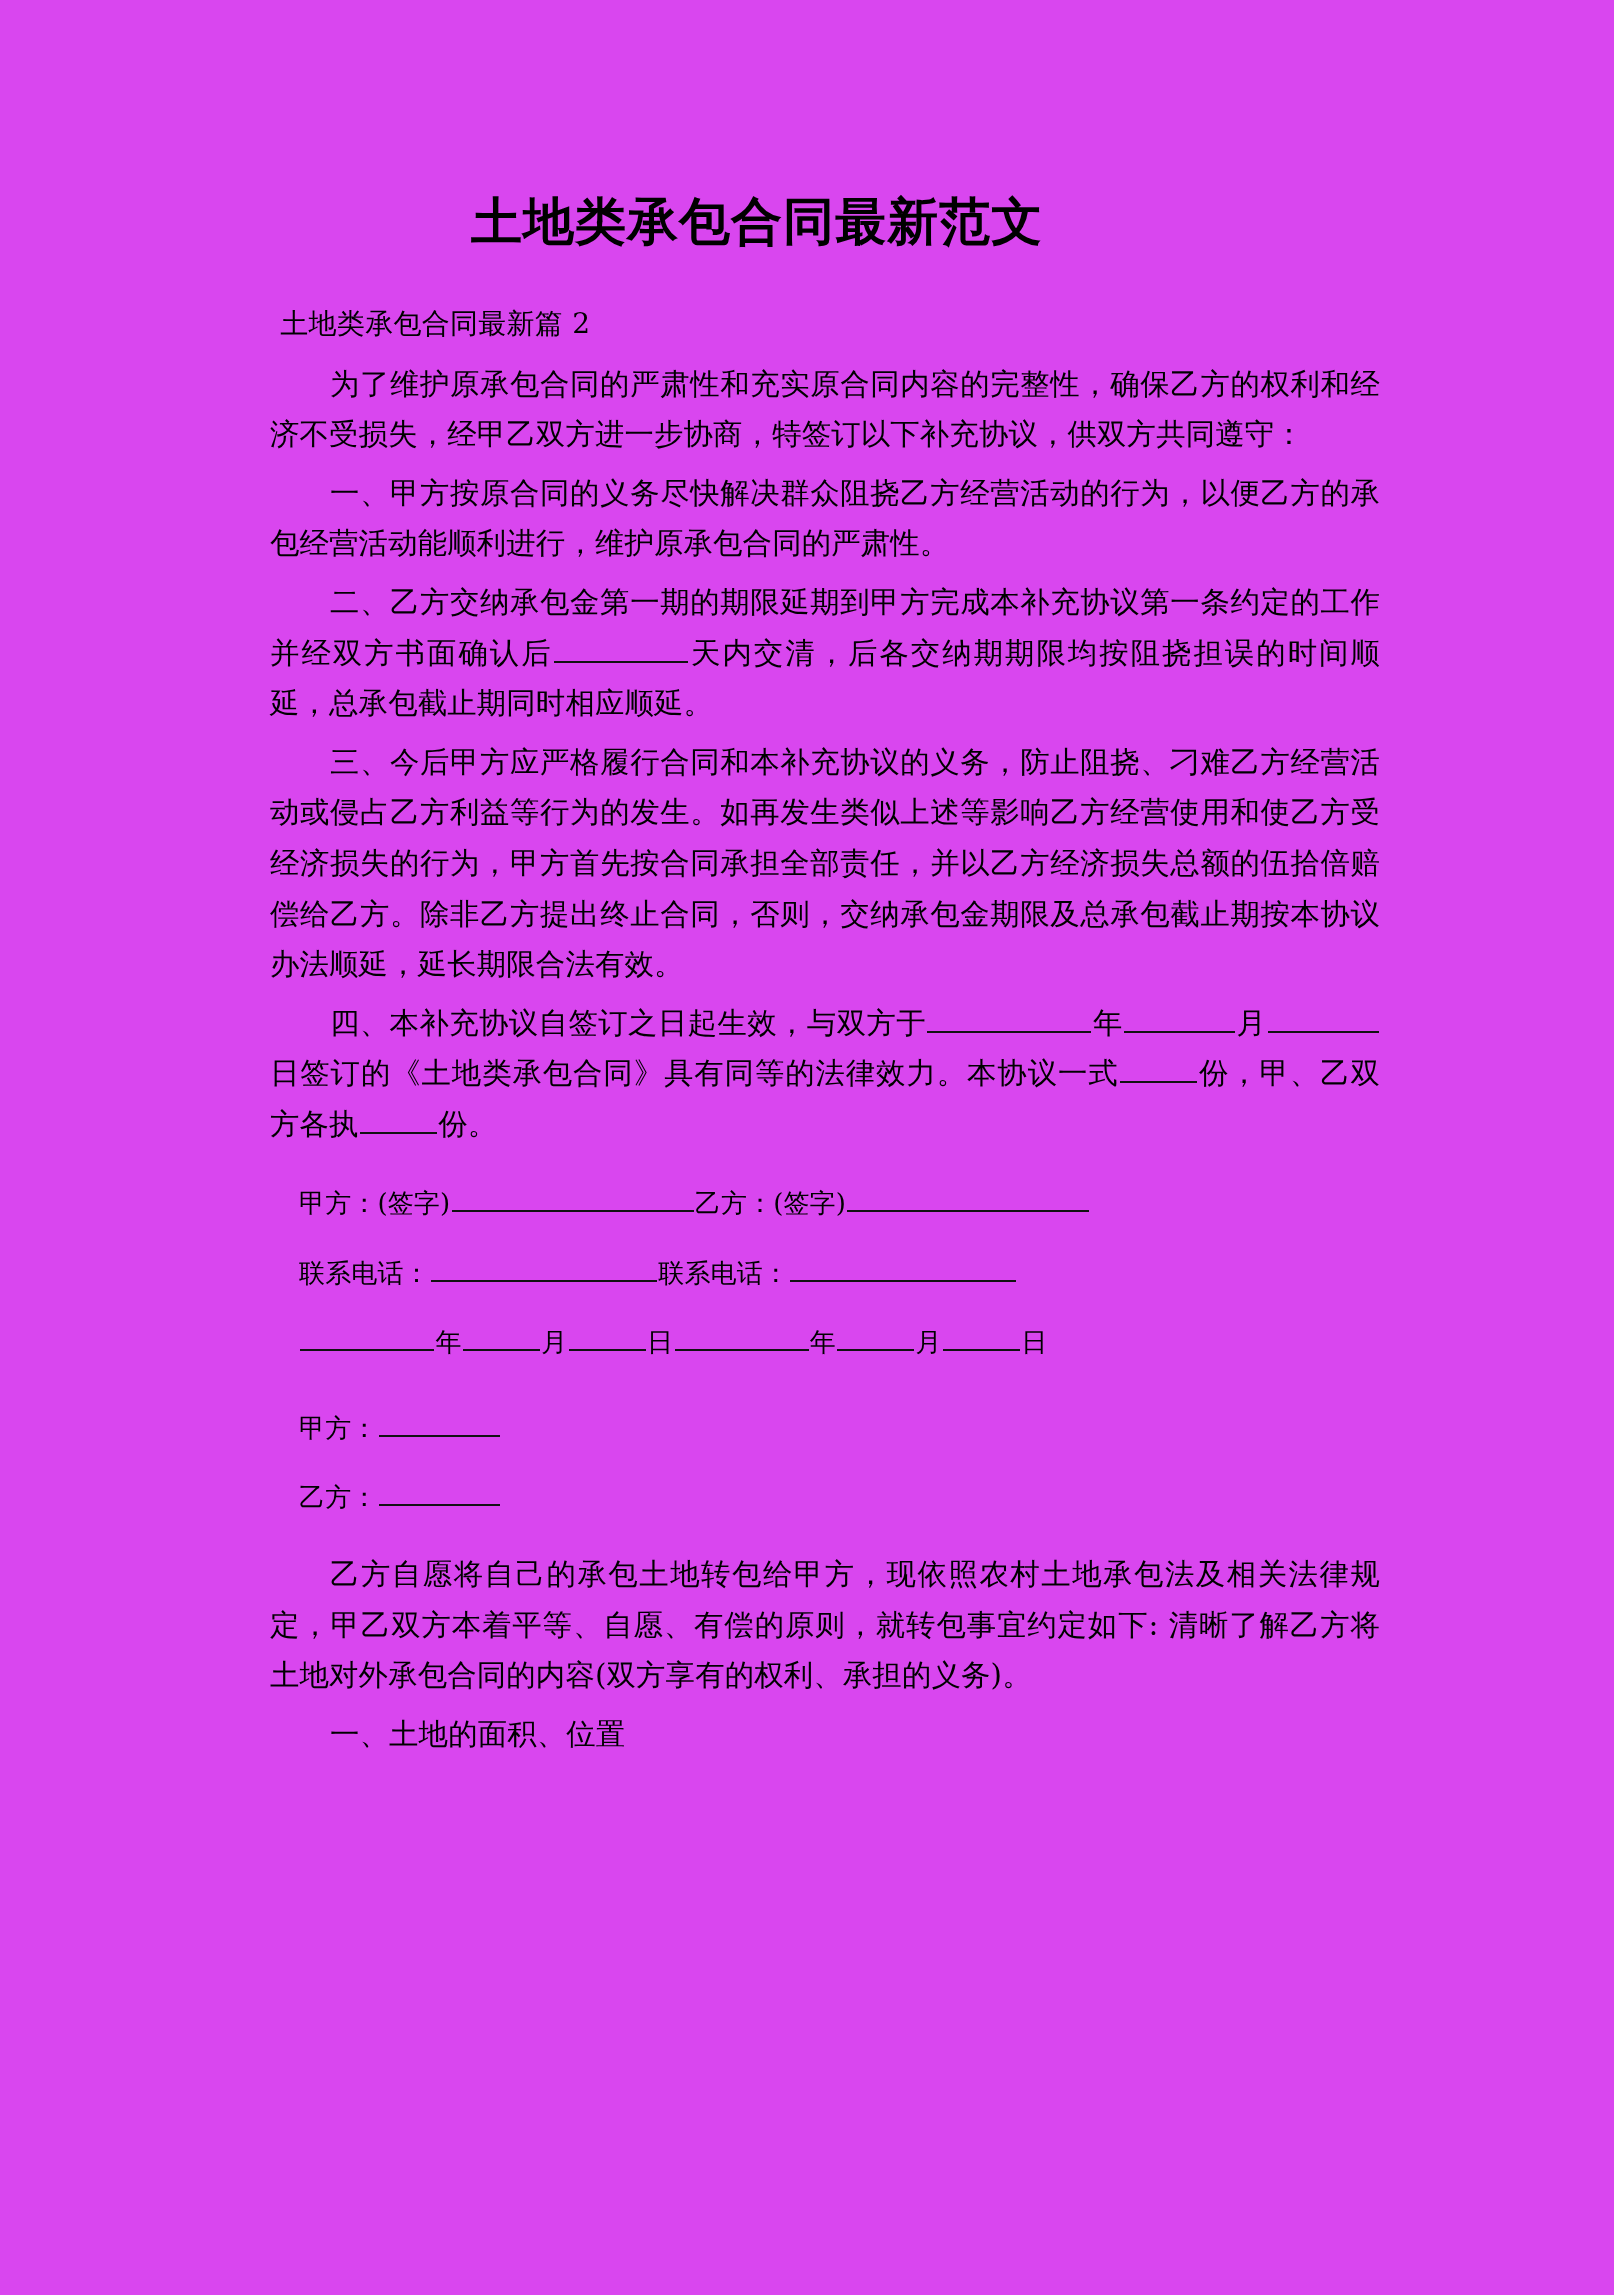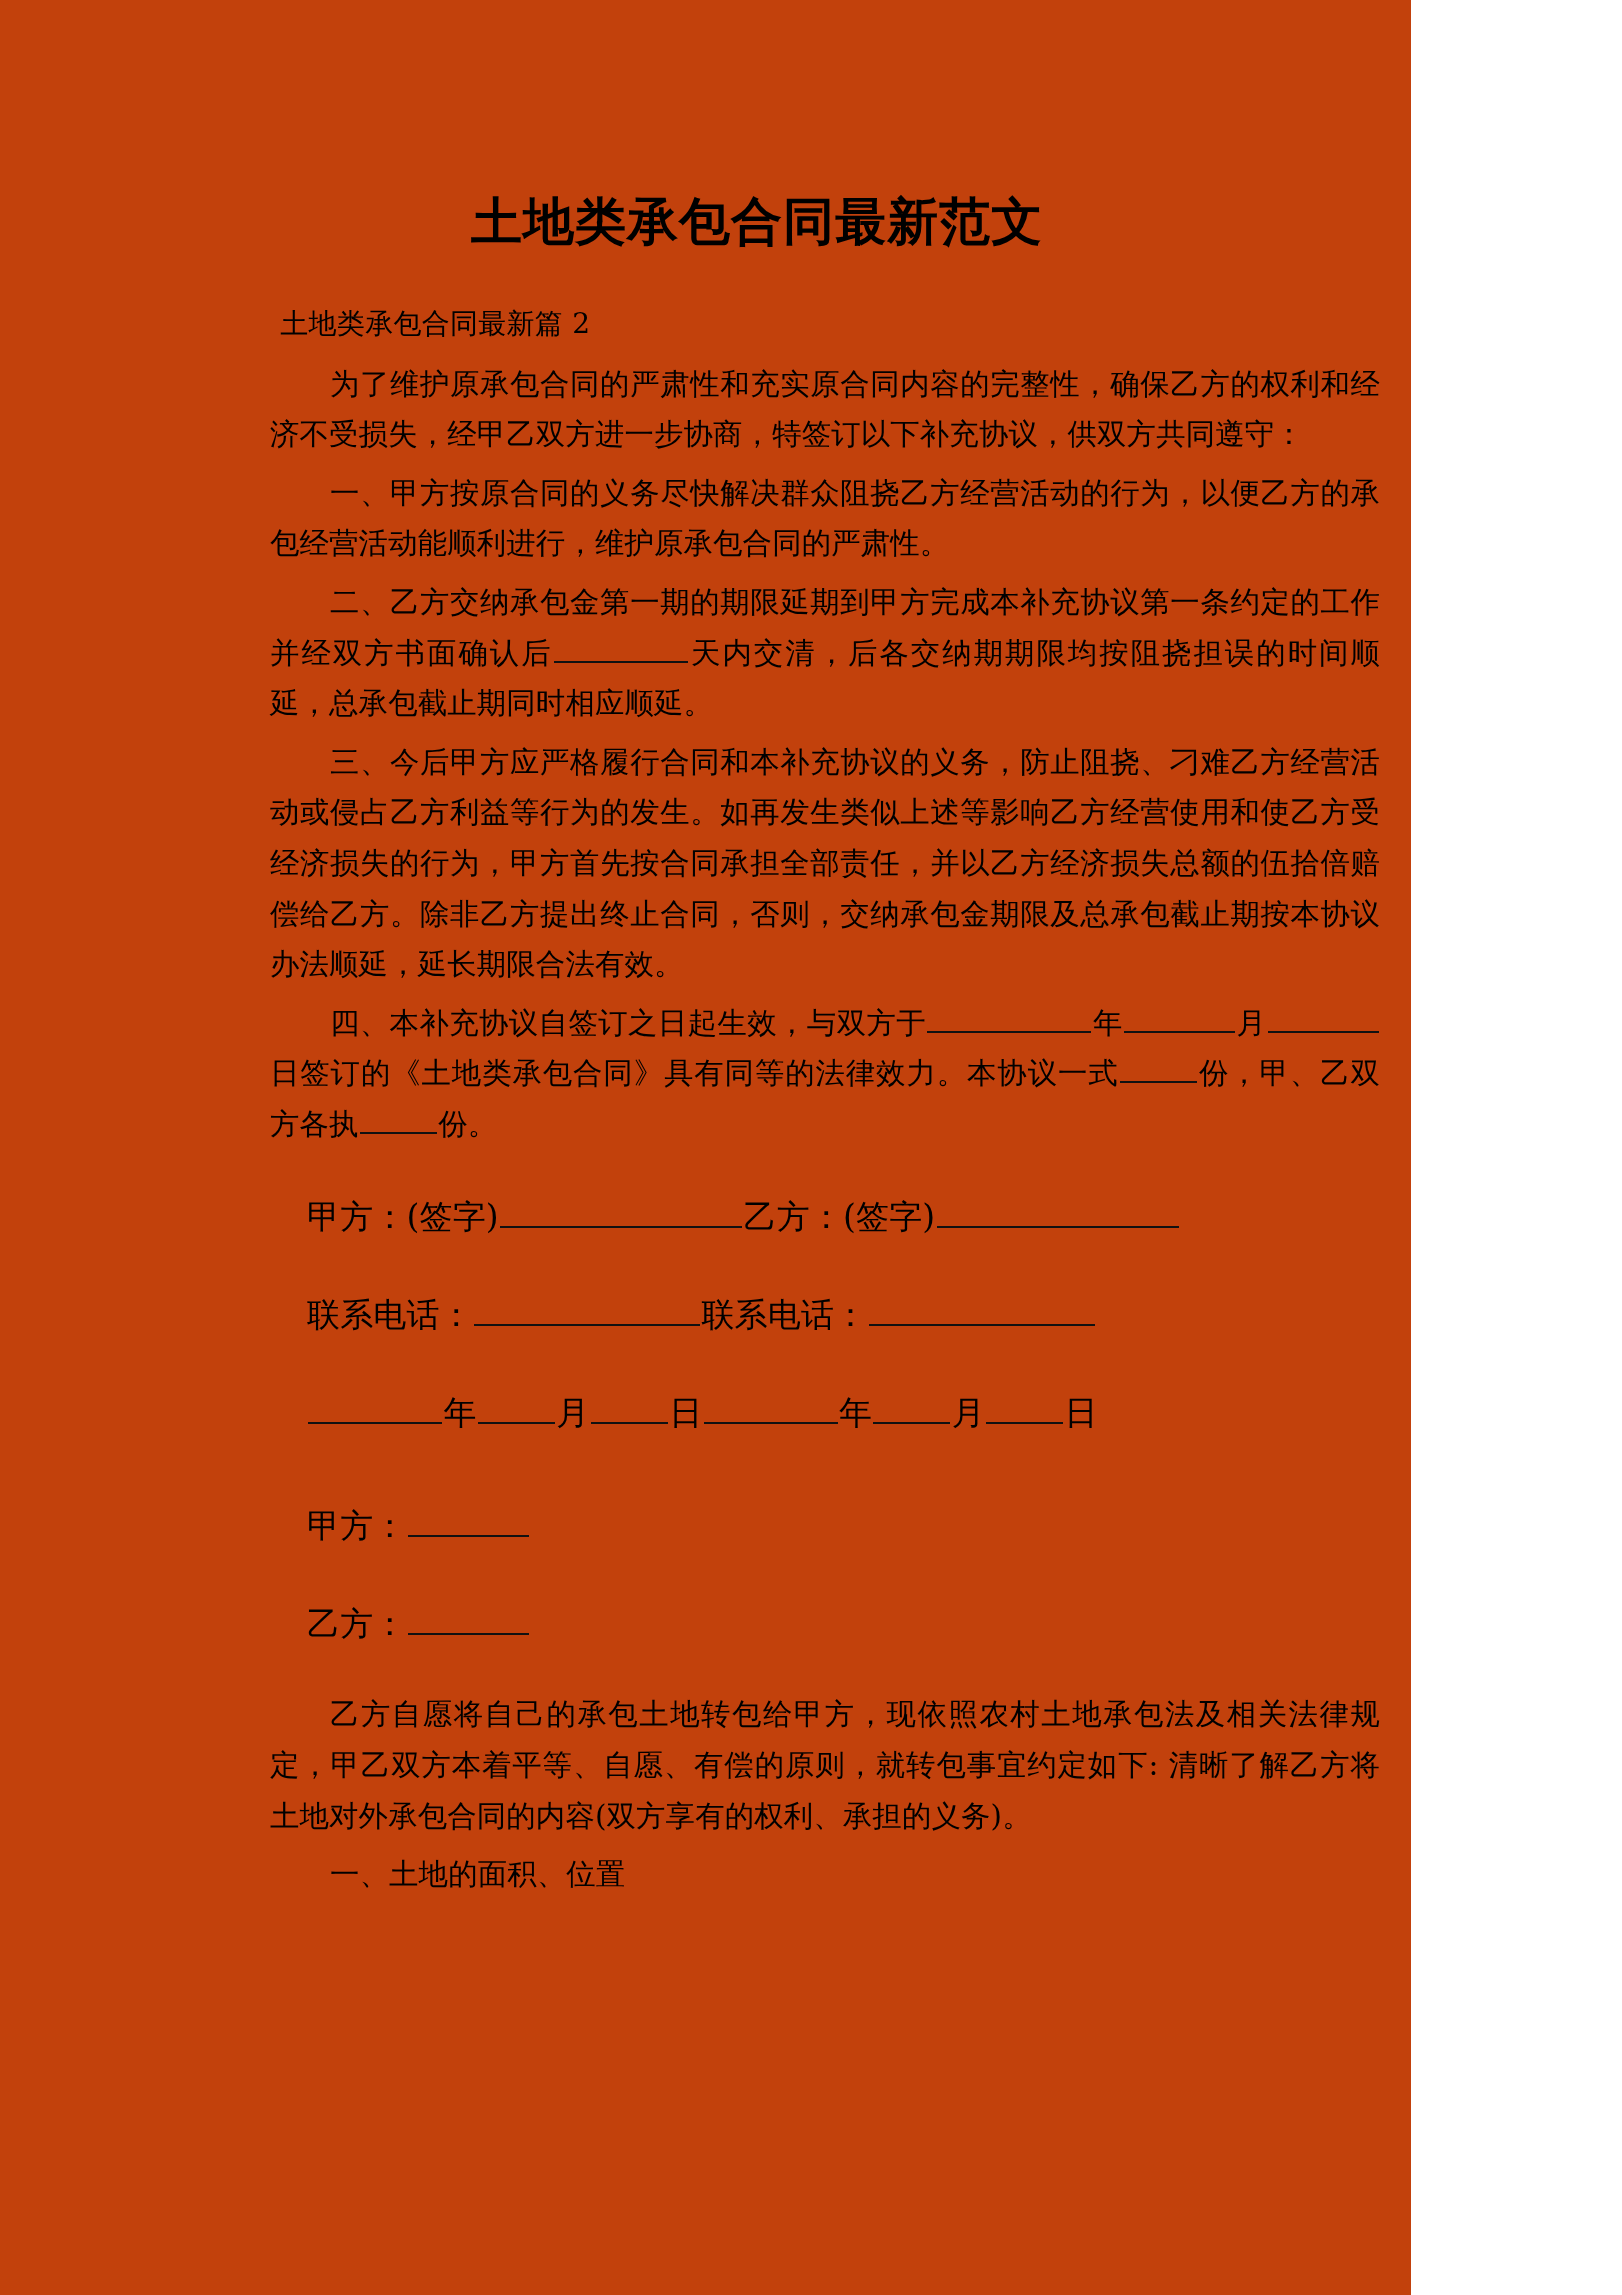--- a/index.html
+++ b/index.html
@@ -11,23 +11,23 @@
   body {
     width: 1623px;
     height: 2295px;
     font-family: "DejaVu Serif", "Liberation Serif", serif;
     color: #000000;
     -webkit-font-smoothing: antialiased;
   }
 
   .page {
     position: relative;
-    width: 1411px;
+    width: 1614px;
     height: 2295px;
-    background: #c2410c;
+    background: #d946ef;
     box-sizing: border-box;
     overflow: hidden;
   }
 
   
   .content {
     position: absolute;
     left: 262px;
     top: 0;
     width: 1126px;
@@ -61,22 +61,22 @@
     font-size: 29.4px;
     line-height: 1.72;
     letter-spacing: 0.005em;
     text-align: justify;
     text-justify: inter-ideograph;
     text-indent: 60px;
   }
 
   
   .row {
-    margin: 12px;
-    font-size: 33px;
+    margin: 4px;
+    font-size: 26px;
     line-height: 1.72;
     letter-spacing: 0.005em;
     white-space: nowrap;
     text-indent: 33px;
   }
 
   
   .gap-title   { height: 56px; }
   .gap-small   { height: 13px; }
   .gap-med     { height: 19.6px; }

